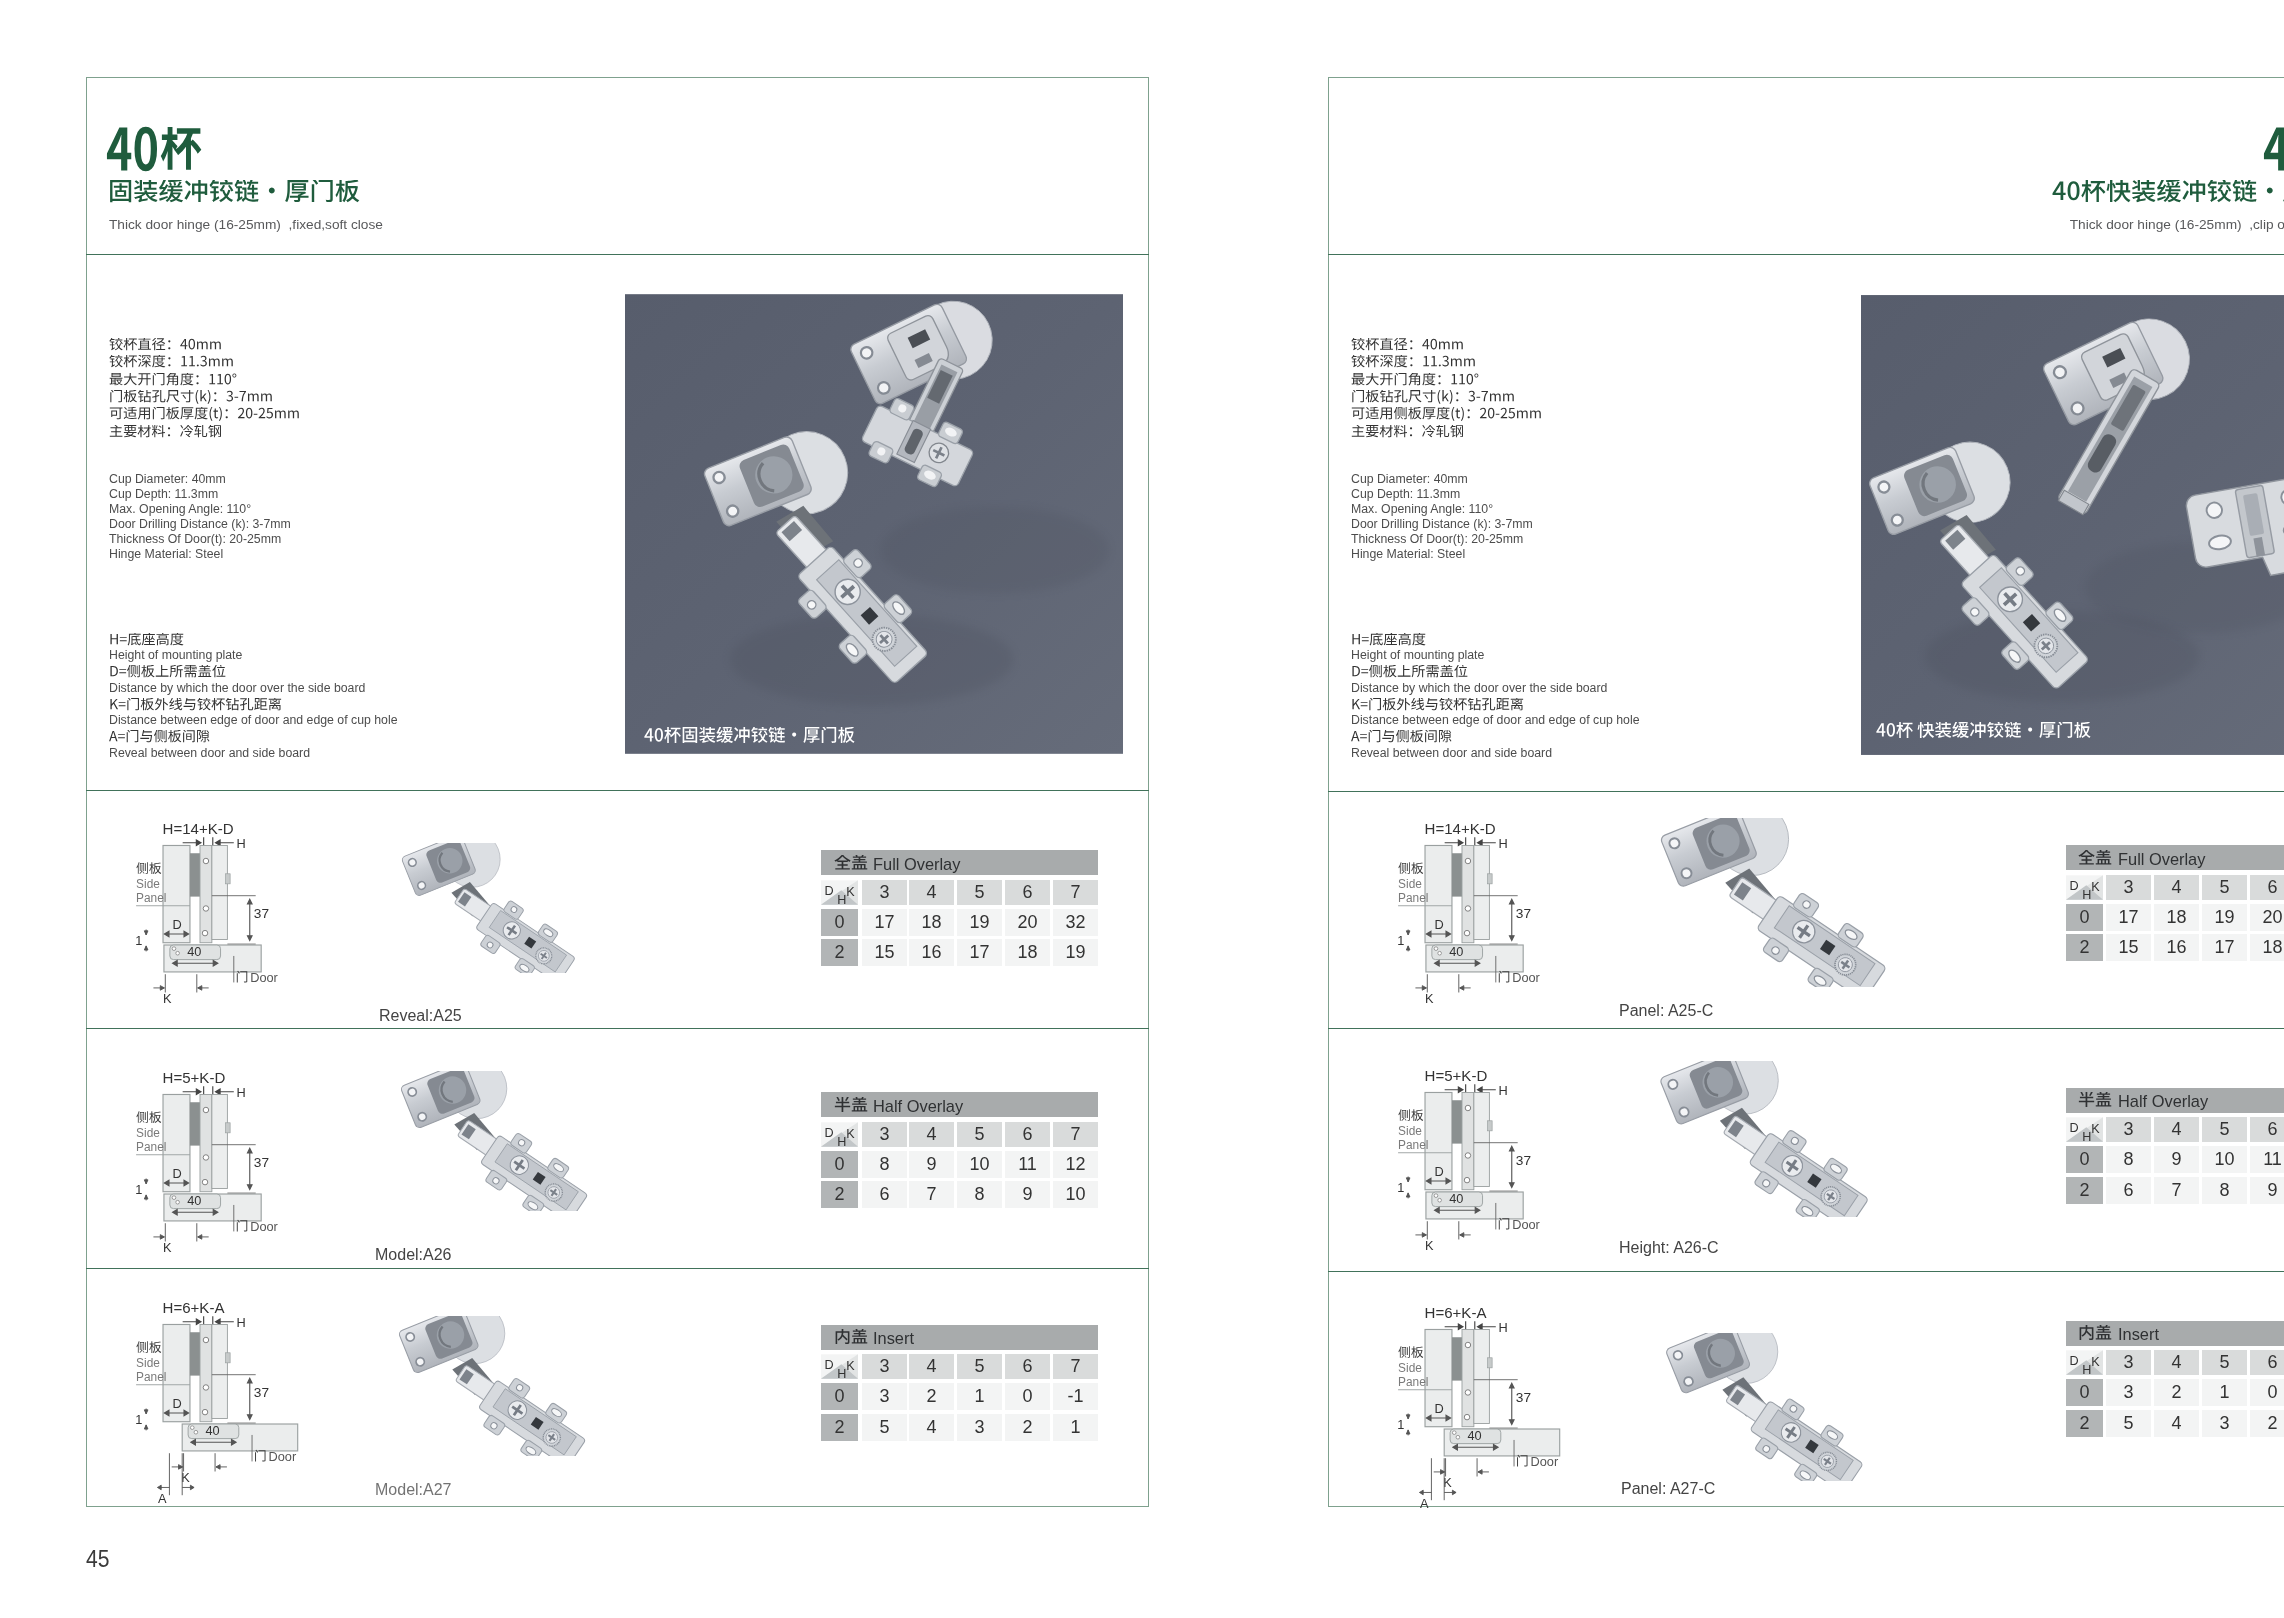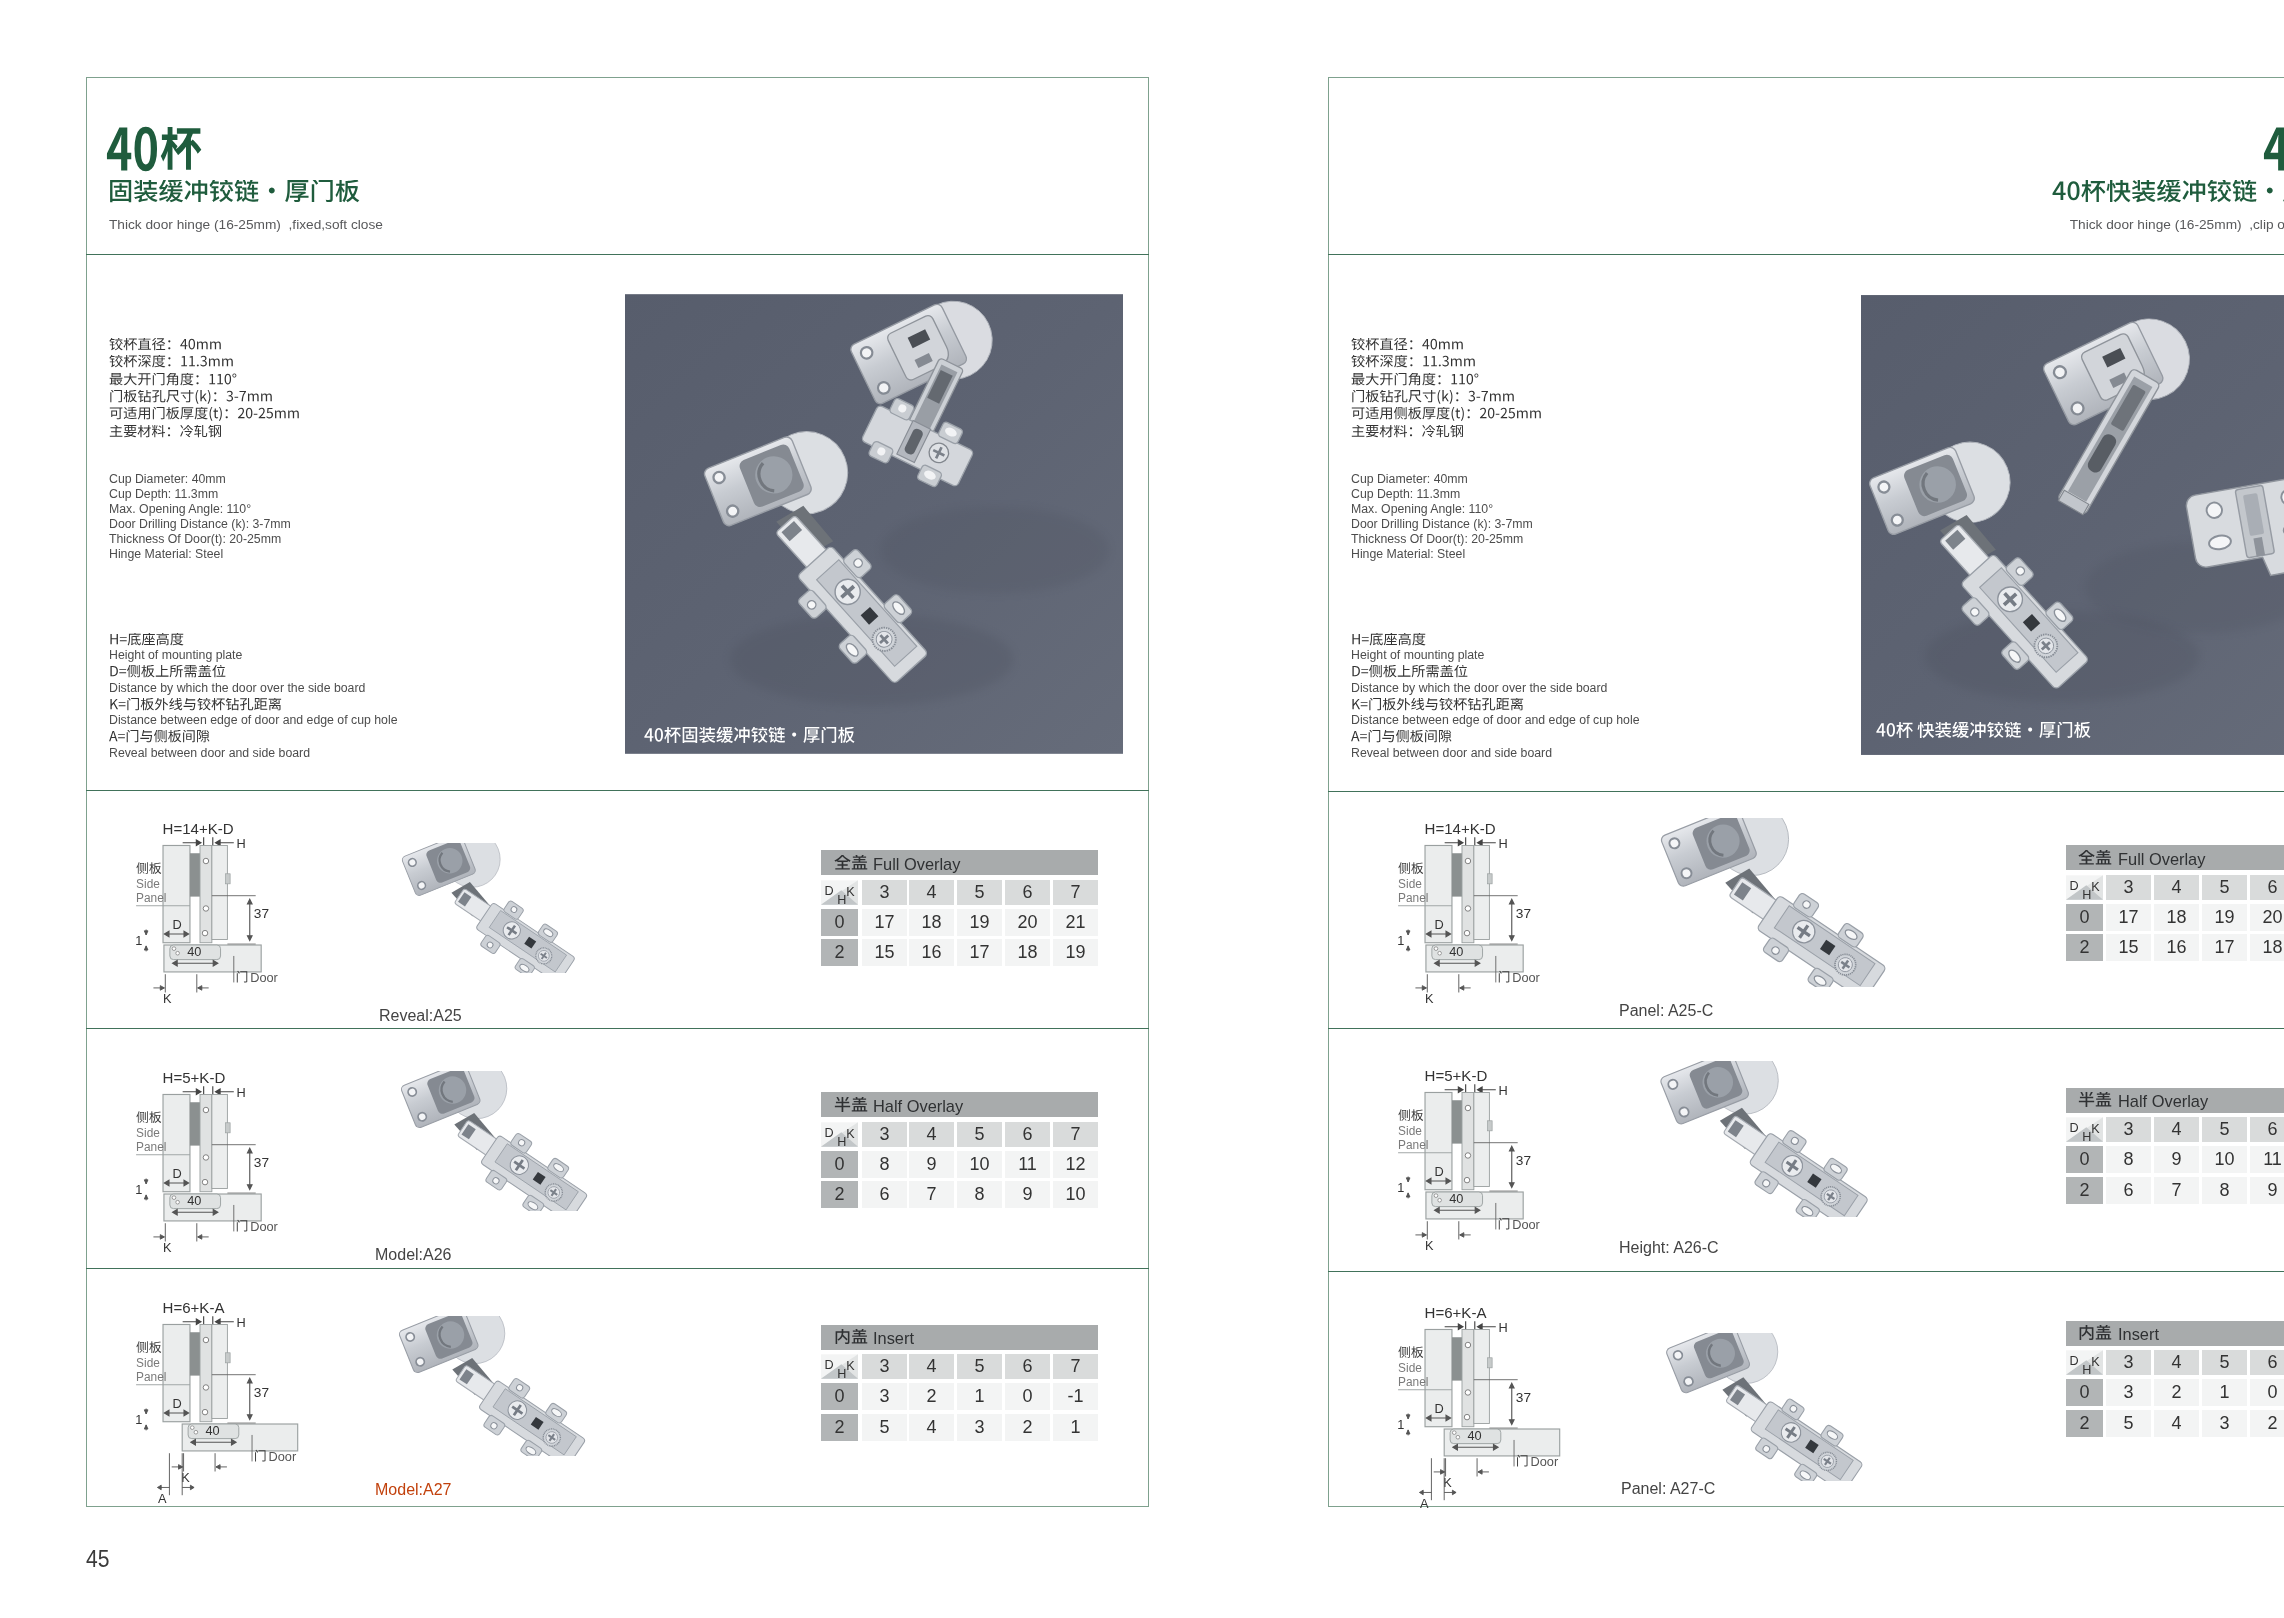--- a/index.html
+++ b/index.html
@@ -706,21 +706,21 @@
 <div style="left:909px;top:880px;width:45px;height:25px;background:#d9dbdb;font-size:18px;color:#333;text-align:center;line-height:25px;">4</div>
 <div style="left:957px;top:880px;width:45px;height:25px;background:#d9dbdb;font-size:18px;color:#333;text-align:center;line-height:25px;">5</div>
 <div style="left:1005px;top:880px;width:45px;height:25px;background:#d9dbdb;font-size:18px;color:#333;text-align:center;line-height:25px;">6</div>
 <div style="left:1053px;top:880px;width:45px;height:25px;background:#d9dbdb;font-size:18px;color:#333;text-align:center;line-height:25px;">7</div>
 
 <div style="left:821px;top:909px;width:37px;height:26.5px;background:#b2b5b6;font-size:18px;color:#333;text-align:center;line-height:26.5px;">0</div>
 <div style="left:862px;top:909px;width:45px;height:26.5px;background:#f3f4f4;font-size:18px;color:#333;text-align:center;line-height:26.5px;">17</div>
 <div style="left:909px;top:909px;width:45px;height:26.5px;background:#f3f4f4;font-size:18px;color:#333;text-align:center;line-height:26.5px;">18</div>
 <div style="left:957px;top:909px;width:45px;height:26.5px;background:#f3f4f4;font-size:18px;color:#333;text-align:center;line-height:26.5px;">19</div>
 <div style="left:1005px;top:909px;width:45px;height:26.5px;background:#f3f4f4;font-size:18px;color:#333;text-align:center;line-height:26.5px;">20</div>
-<div style="left:1053px;top:909px;width:45px;height:26.5px;background:#f3f4f4;font-size:18px;color:#333;text-align:center;line-height:26.5px;">21</div>
+<div style="left:1053px;top:909px;width:45px;height:26.5px;background:#f3f4f4;font-size:18px;color:#333;text-align:center;line-height:26.5px;">32</div>
 
 <div style="left:821px;top:939px;width:37px;height:26.5px;background:#b2b5b6;font-size:18px;color:#333;text-align:center;line-height:26.5px;">2</div>
 <div style="left:862px;top:939px;width:45px;height:26.5px;background:#f3f4f4;font-size:18px;color:#333;text-align:center;line-height:26.5px;">15</div>
 <div style="left:909px;top:939px;width:45px;height:26.5px;background:#f3f4f4;font-size:18px;color:#333;text-align:center;line-height:26.5px;">16</div>
 <div style="left:957px;top:939px;width:45px;height:26.5px;background:#f3f4f4;font-size:18px;color:#333;text-align:center;line-height:26.5px;">17</div>
 <div style="left:1005px;top:939px;width:45px;height:26.5px;background:#f3f4f4;font-size:18px;color:#333;text-align:center;line-height:26.5px;">18</div>
 <div style="left:1053px;top:939px;width:45px;height:26.5px;background:#f3f4f4;font-size:18px;color:#333;text-align:center;line-height:26.5px;">19</div>
 
 <div style="left:821px;top:1092px;width:277px;height:25px;background:#a8abac;"></div>
 <svg class="abs" style="left:834px;top:1097px" width="34" height="17" viewBox="0 -800 2000 1000" preserveAspectRatio="none" fill="#2f3133">
@@ -1424,21 +1424,21 @@
 <path d="M208 46 v24 M196 58 h24" stroke="#7b818a" stroke-width="6"></path>
 </g>
 </g>
 </g>
   </svg>
 
 <div style="left:379px;top:1007px;font-size:16px;color:#444444;font-weight:400;white-space:nowrap;">Reveal:A25</div>
 
 <div style="left:375px;top:1246px;font-size:16px;color:#444444;font-weight:400;white-space:nowrap;">Model:A26</div>
 
-<div style="left:375px;top:1481px;font-size:16px;color:#c2410c;font-weight:400;white-space:nowrap;">Model:A27</div>
+<div style="left:375px;top:1481px;font-size:16px;color:#737373;font-weight:400;white-space:nowrap;">Model:A27</div>
 
 <div style="left:1619px;top:1002px;font-size:16px;color:#444444;font-weight:400;white-space:nowrap;">Panel: A25-C</div>
 
 <div style="left:1619px;top:1239px;font-size:16px;color:#444444;font-weight:400;white-space:nowrap;">Height: A26-C</div>
 
 <div style="left:1621px;top:1480px;font-size:16px;color:#444444;font-weight:400;white-space:nowrap;">Panel: A27-C</div>
 
 <div style="left:86px;top:1545px;font-size:24px;color:#3a3a3a;font-weight:400;white-space:nowrap;transform:scaleX(0.88);transform-origin:left top;">45</div>
 
 

